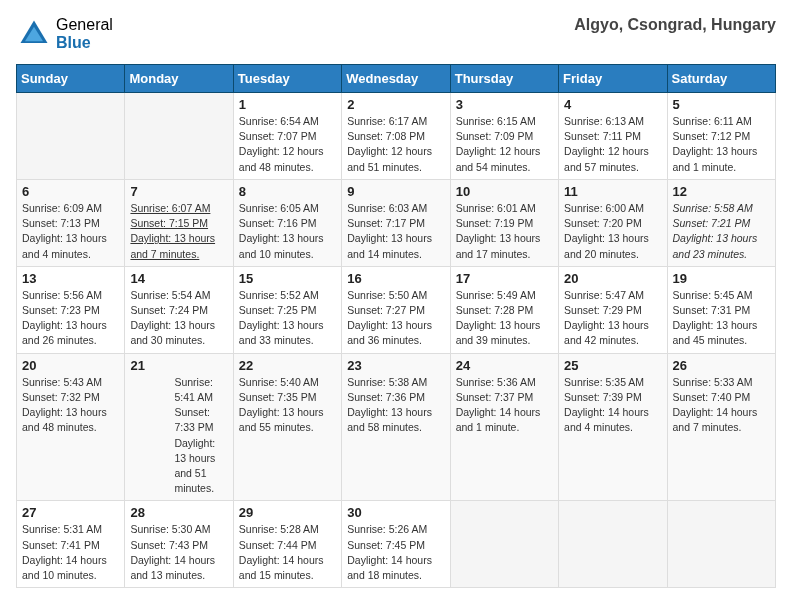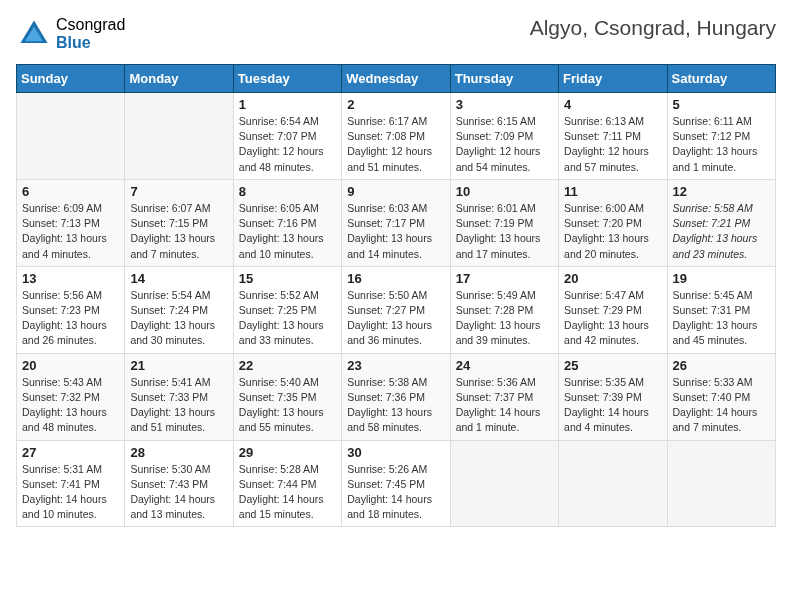--- a/index.html
+++ b/index.html
@@ -38,22 +38,23 @@
     .title-block {
       text-align: right;
     }
     .month-title {
       font-size: 36px;
       font-weight: bold;
       color: #222;
       line-height: 1.1;
     }
     .location-title {
-      font-size: 21px;
+      font-size: 16px;
       color: #444;
+      font-weight: bold;
     }
     .calendar {
       width: 100%;
       border-collapse: collapse;
       border: 1px solid #ccc;
     }
     .calendar th {
       background-color: #2a7dbf;
       color: #fff;
       font-size: 13px;
@@ -91,21 +92,21 @@
 </head>
 <body>
 
 <div class="header">
   <div class="logo">
     <svg class="logo-icon" viewBox="0 0 40 40">
       <polygon points="20,5 35,30 5,30" fill="#1a6faf"></polygon>
       <polygon points="20,12 30,28 10,28" fill="#4da6e0"></polygon>
     </svg>
     <div class="logo-text">
-      <span>Csongrad</span>
+      <span>General</span>
       <span class="logo-blue">Blue</span>
     </div>
   </div>
   <div class="title-block">
     <div class="location-title">Algyo, Csongrad, Hungary</div>
   </div>
 </div>
 
 <table class="calendar">
   <thead>
@@ -162,21 +163,21 @@
       <tr>
         <td>
           <div class="day-number">6</div>
           <div class="day-detail" style="white-space: pre-line;">Sunrise: 6:09 AM
 Sunset: 7:13 PM
 Daylight: 13 hours
 and 4 minutes.</div>
         </td>
         <td>
           <div class="day-number">7</div>
-          <div class="day-detail" style="white-space: pre-line;">Sunrise: 6:07 AM
+          <div class="day-detail" style="white-space: pre-line; text-decoration: underline;">Sunrise: 6:07 AM
 Sunset: 7:15 PM
 Daylight: 13 hours
 and 7 minutes.</div>
         </td>
         <td>
           <div class="day-number">8</div>
           <div class="day-detail" style="white-space: pre-line;">Sunrise: 6:05 AM
 Sunset: 7:16 PM
 Daylight: 13 hours
 and 10 minutes.</div>
@@ -264,21 +265,21 @@
       <tr>
         <td>
           <div class="day-number">20</div>
           <div class="day-detail" style="white-space: pre-line;">Sunrise: 5:43 AM
 Sunset: 7:32 PM
 Daylight: 13 hours
 and 48 minutes.</div>
         </td>
         <td>
           <div class="day-number">21</div>
-          <div class="day-detail" style="white-space: pre-line;">Sunrise: 5:41 AM
+          <div class="day-detail" style="white-space: pre-line; margin-left: 44px;">Sunrise: 5:41 AM
 Sunset: 7:33 PM
 Daylight: 13 hours
 and 51 minutes.</div>
         </td>
         <td>
           <div class="day-number">22</div>
           <div class="day-detail" style="white-space: pre-line;">Sunrise: 5:40 AM
 Sunset: 7:35 PM
 Daylight: 13 hours
 and 55 minutes.</div>

